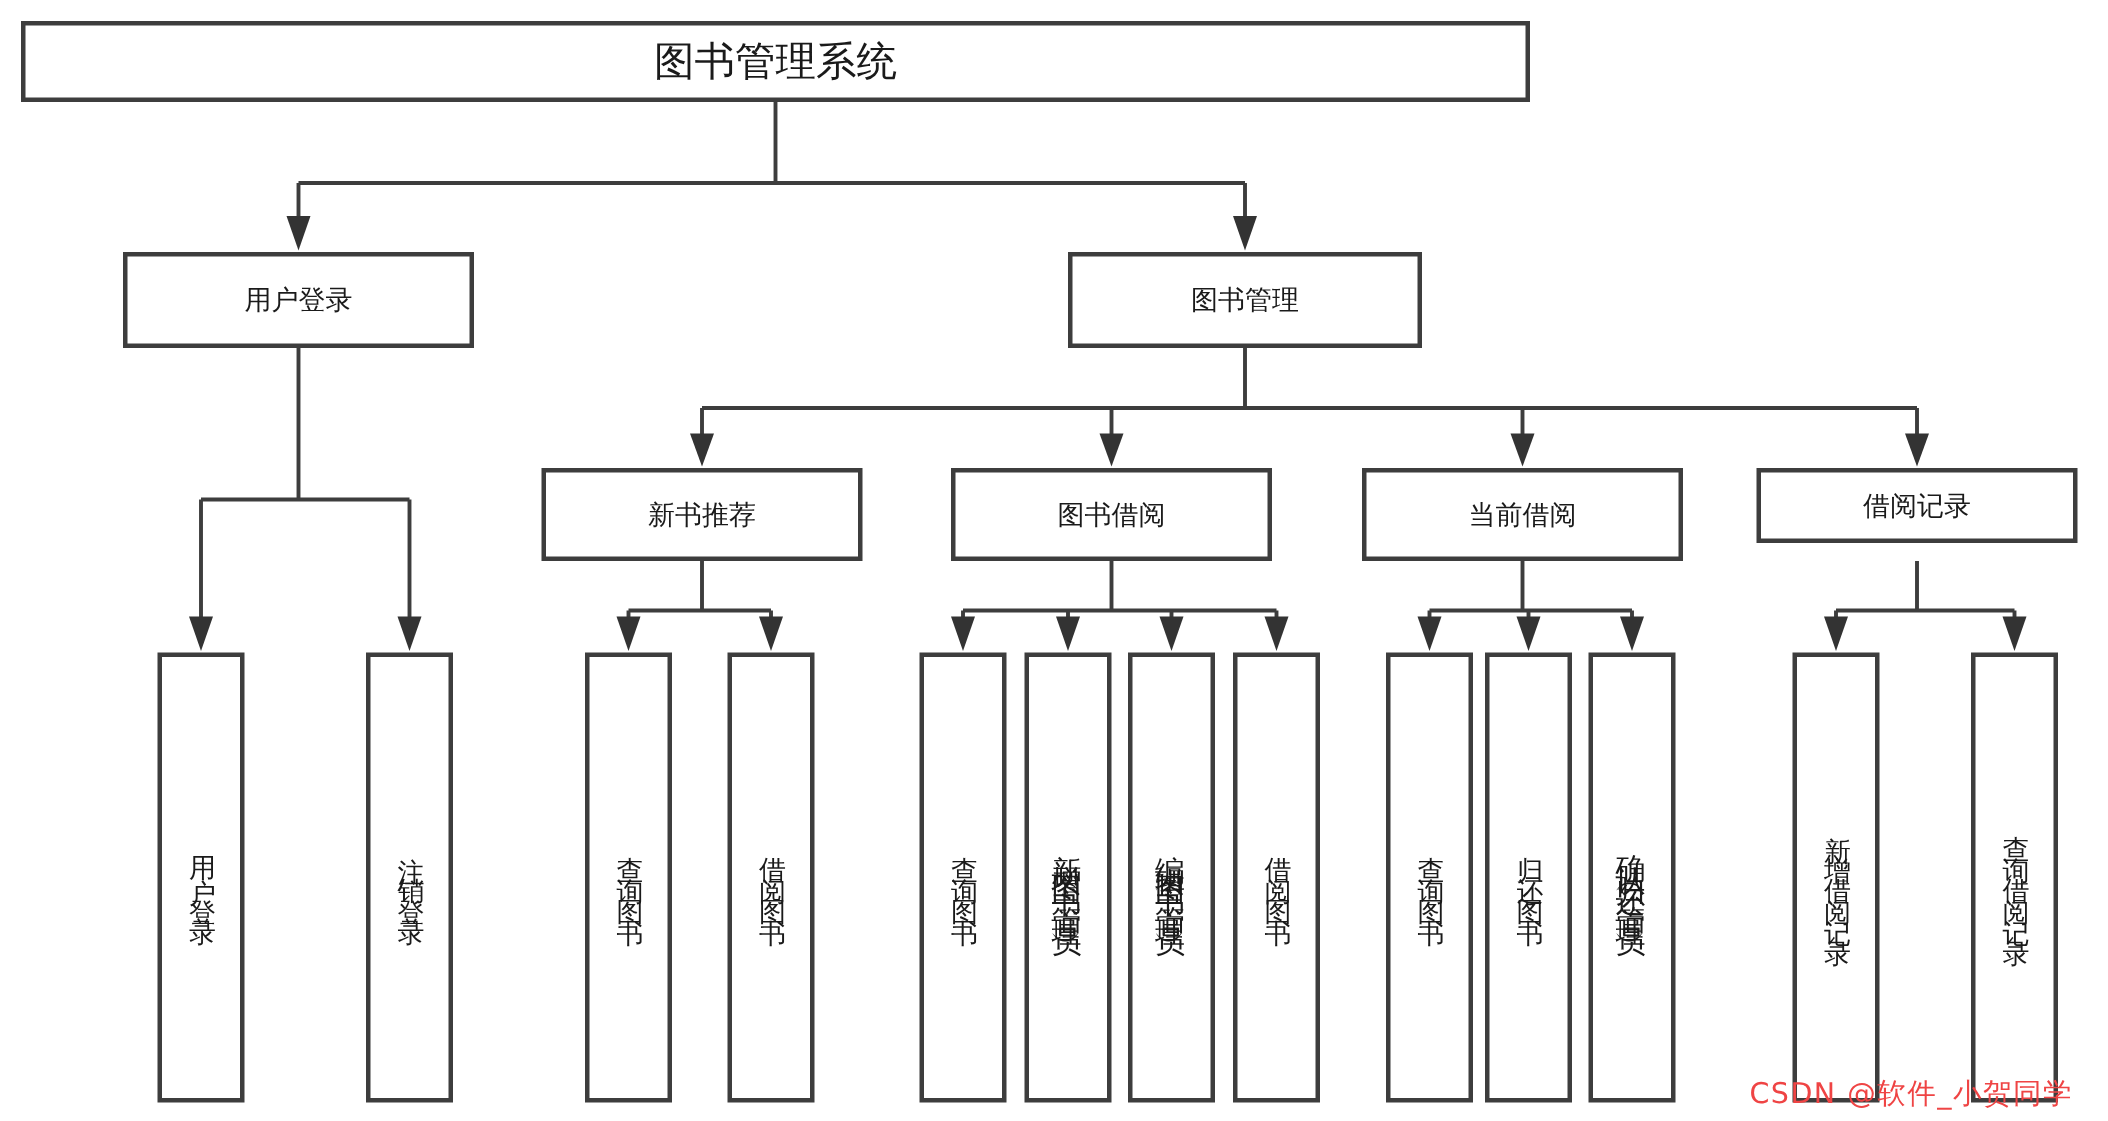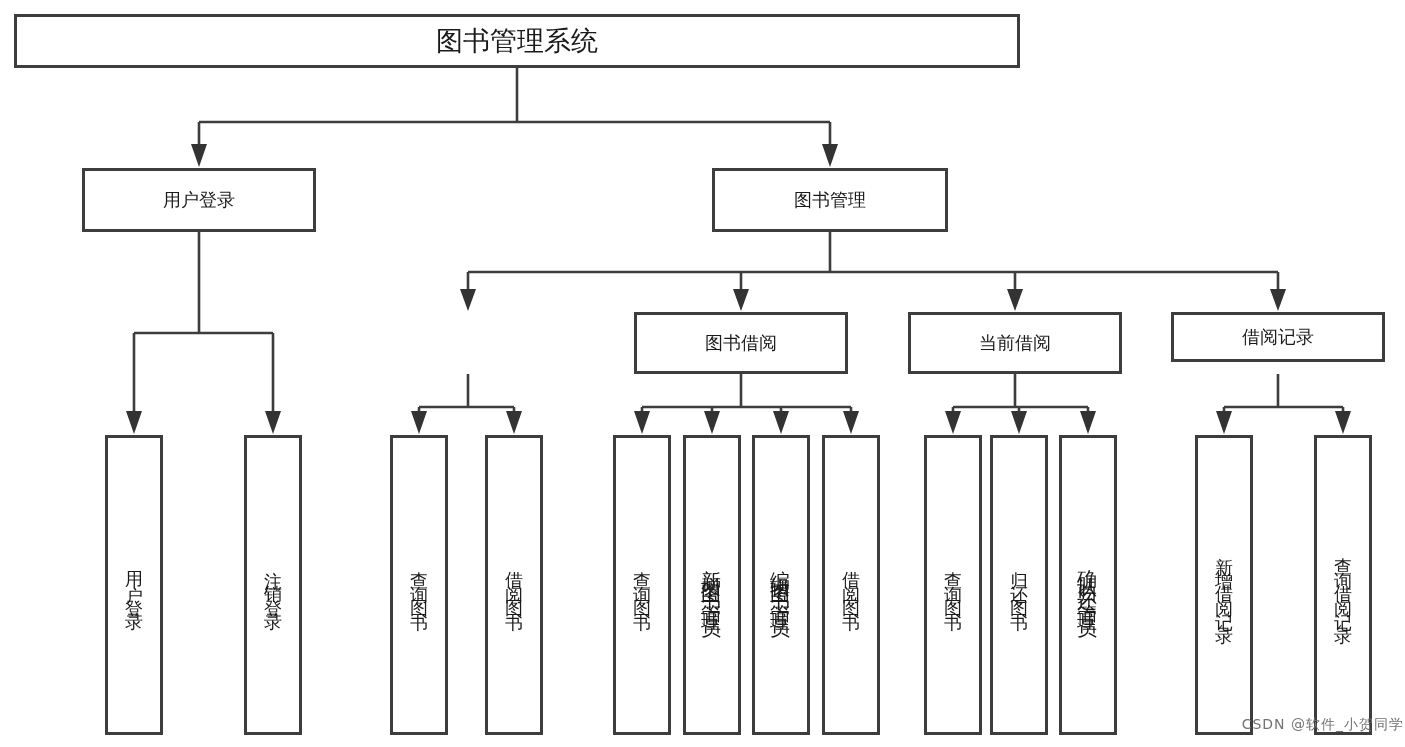--- a/index.html
+++ b/index.html
@@ -58,24 +58,24 @@
   #l7  { left: 752px;  }
   #l8  { left: 822px;  }
   #l9  { left: 924px;  }
   #l10 { left: 990px;  }
   #l11 { left: 1059px; }
   #l12 { left: 1195px; }
   #l13 { left: 1314px; }
 
   #watermark {
     position: absolute;
-    right: 1px;
+    right: 23px;
     top: 716px;
-    font-size: 14px;
-    color: #737373;
+    font-size: 19px;
+    color: #ef4444;
     letter-spacing: 1px;
   }
 </style>
 </head>
 <body>
 
 <div id="canvas">
 
   <svg id="edges" viewBox="0 0 1405 747" xmlns="http://www.w3.org/2000/svg">
     <g stroke="#3d3d3d" stroke-width="2.6" fill="none">
@@ -144,20 +144,21 @@
       <polygon points="1216,411 1232,411 1224,434"></polygon>
       <polygon points="1335,411 1351,411 1343,434"></polygon>
     </g>
   </svg>
 
   <div class="box root" id="n-root">图书管理系统</div>
 
   <div class="box" id="n-login">用户登录</div>
   <div class="box" id="n-mgmt">图书管理</div>
 
+  <div class="box" id="n-newbook">新书推荐</div>
   <div class="box" id="n-borrow">图书借阅</div>
   <div class="box" id="n-current">当前借阅</div>
   <div class="box" id="n-record">借阅记录</div>
 
   <div class="box vbox leaf" id="l1">用户登录</div>
   <div class="box vbox leaf" id="l2">注销登录</div>
 
   <div class="box vbox leaf" id="l3">查询图书</div>
   <div class="box vbox leaf" id="l4">借阅图书</div>
 

